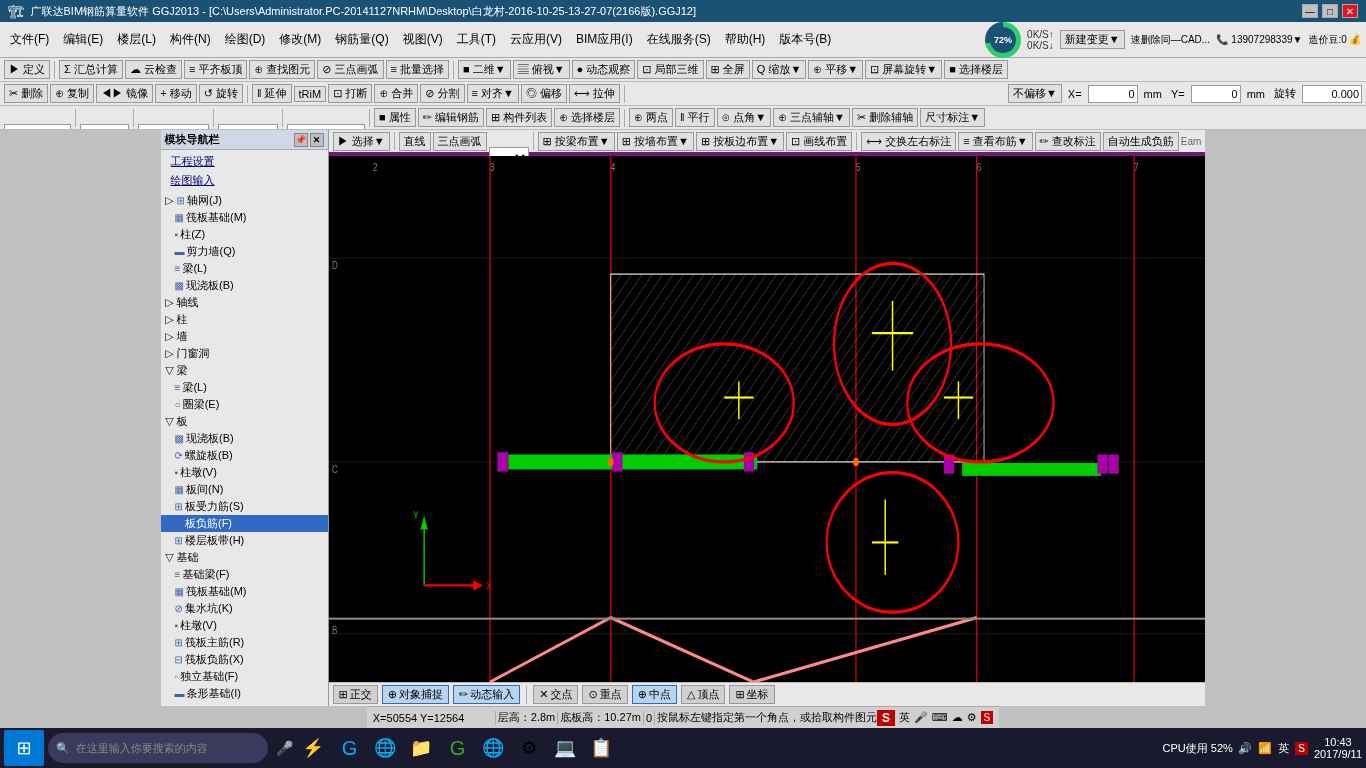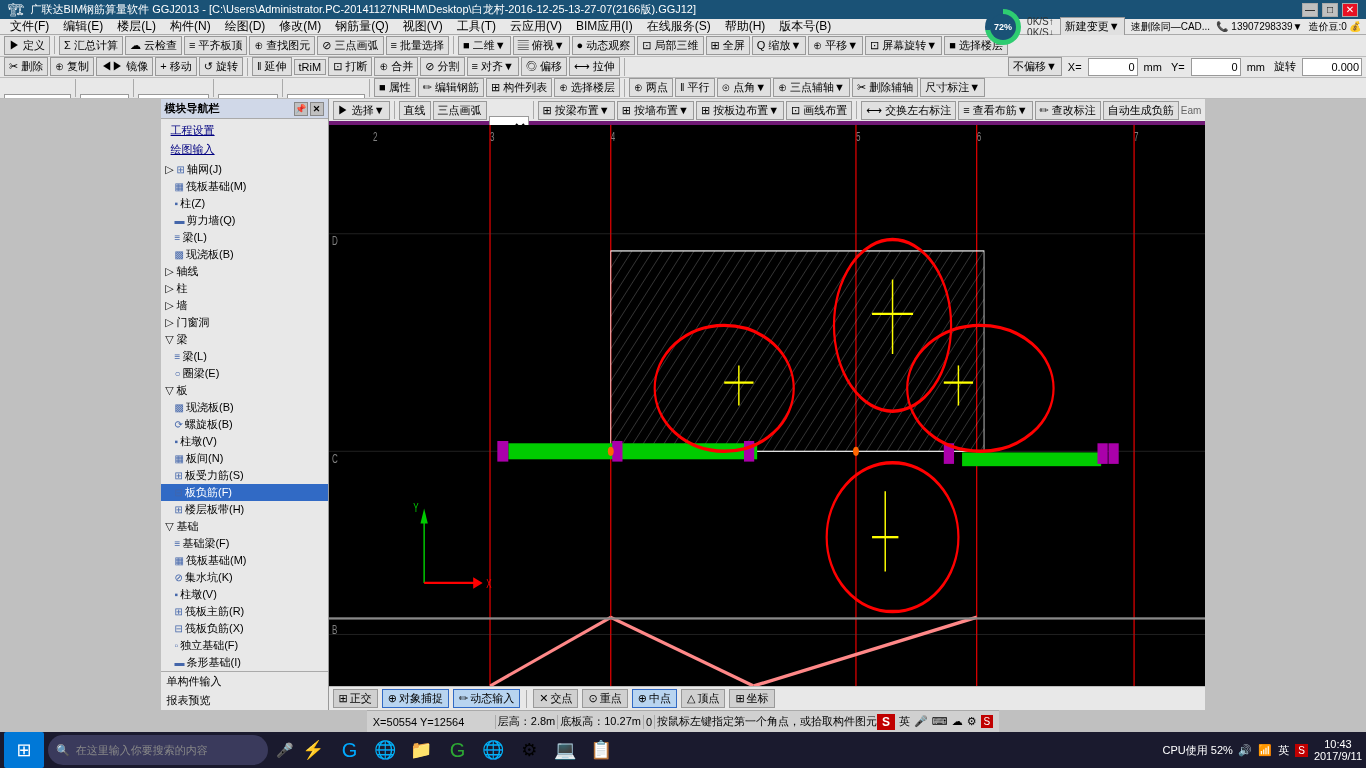--- a/index.html
+++ b/index.html
@@ -5,21 +5,21 @@
     * { margin: 0; padding: 0; box-sizing: border-box; }
     body { width: 1366px; height: 768px; overflow: hidden; font-family: 'SimSun', 'Microsoft YaHei', sans-serif; font-size: 12px; background: #c0c0c0; }
 
     
     #titlebar { display: flex; align-items: center; justify-content: space-between; background: #1a5276; color: white; height: 22px; padding: 0 8px; font-size: 11px; }
     #titlebar-left { display: flex; align-items: center; gap: 6px; }
     #titlebar-right { display: flex; gap: 4px; }
     .win-btn { width: 16px; height: 14px; border: 1px solid #aaa; background: #c0c0c0; color: black; font-size: 10px; display: flex; align-items: center; justify-content: center; cursor: pointer; }
 
     
-    #menubar { display: flex; align-items: center; background: #e8e8e8; height: 16px; padding: 0 4px; border-bottom: 1px solid #aaa; font-size: 12px; gap: 2px; }
+    #menubar { display: flex; align-items: center; background: #e8e8e8; height: 36px; padding: 0 4px; border-bottom: 1px solid #aaa; font-size: 12px; gap: 2px; }
     .menu-item { padding: 2px 6px; cursor: pointer; white-space: nowrap; }
 
     
     .toolbar-row { display: flex; align-items: center; background: #e8e8e8; height: 24px; padding: 0 4px; border-bottom: 1px solid #bbb; font-size: 11px; gap: 2px; flex-wrap: nowrap; overflow: hidden; }
     .tb-btn { padding: 1px 4px; background: #e0e0e0; border: 1px solid #999; cursor: pointer; white-space: nowrap; font-size: 11px; display: flex; align-items: center; gap: 2px; }
     .tb-separator { width: 1px; height: 18px; background: #aaa; margin: 0 2px; }
     .tb-label { padding: 1px 3px; white-space: nowrap; font-size: 11px; }
 
     
     .pct-circle { width: 36px; height: 36px; border-radius: 50%; background: conic-gradient(#2ecc71 0% 72%, #1a5276 72% 100%); display: flex; align-items: center; justify-content: center; font-size: 10px; font-weight: bold; color: white; position: relative; }
@@ -81,21 +81,21 @@
     .annotation-circle { fill: none; stroke: red; stroke-width: 3; }
   </style>
 </head>
 <body>
 
 <div id="app">
 
   <div id="titlebar">
     <div id="titlebar-left">
       <span style="font-size:13px;">🏗</span>
-      <span style="font-size:11px;">广联达BIM钢筋算量软件 GGJ2013 - [C:\Users\Administrator.PC-20141127NRHM\Desktop\白龙村-2016-12-25-13-27-07(2166版).GGJ12]</span>
+      <span style="font-size:11px;">广联达BIM钢筋算量软件 GGJ2013 - [C:\Users\Administrator.PC-20141127NRHM\Desktop\白龙村-2016-10-25-13-27-07(2166版).GGJ12]</span>
     </div>
     <div id="titlebar-right">
       <div class="win-btn">—</div>
       <div class="win-btn">□</div>
       <div class="win-btn" style="background:#e81123;color:white;">✕</div>
     </div>
   </div>
 
   <div id="menubar">
     <span class="menu-item">文件(F)</span>
@@ -340,24 +340,20 @@
           </div>
           <div class="tree-item" style="padding-left:14px;">
             <span style="color:#4466aa;font-size:10px;">▫</span>
             <span>独立基础(F)</span>
           </div>
           <div class="tree-item" style="padding-left:14px;">
             <span style="color:#4466aa;font-size:10px;">▬</span>
             <span>条形基础(I)</span>
           </div>
         </div>
-        <div class="sidebar-bottom">
-          <div class="sidebar-bottom-item">单构件输入</div>
-          <div class="sidebar-bottom-item">报表预览</div>
-        </div>
       </div>
 
       <div style="display:flex;flex-direction:column;flex:1;overflow:hidden;">
 
         <div id="draw-toolbar">
           <span class="tb-btn">▶ 选择▼</span>
           <div class="tb-separator"></div>
           <span class="tb-btn">直线</span>
           <span class="tb-btn">三点画弧</span>
           <select class="tb-select" style="width:40px;">

